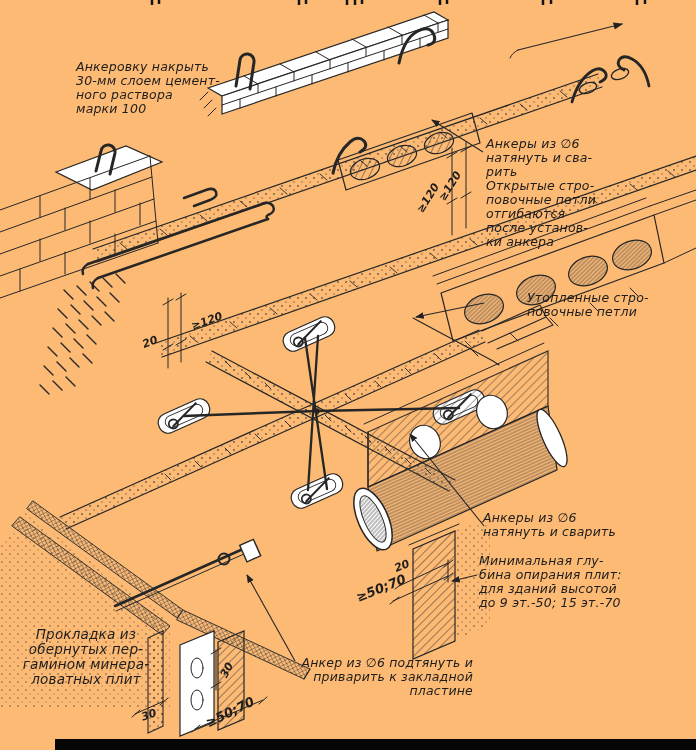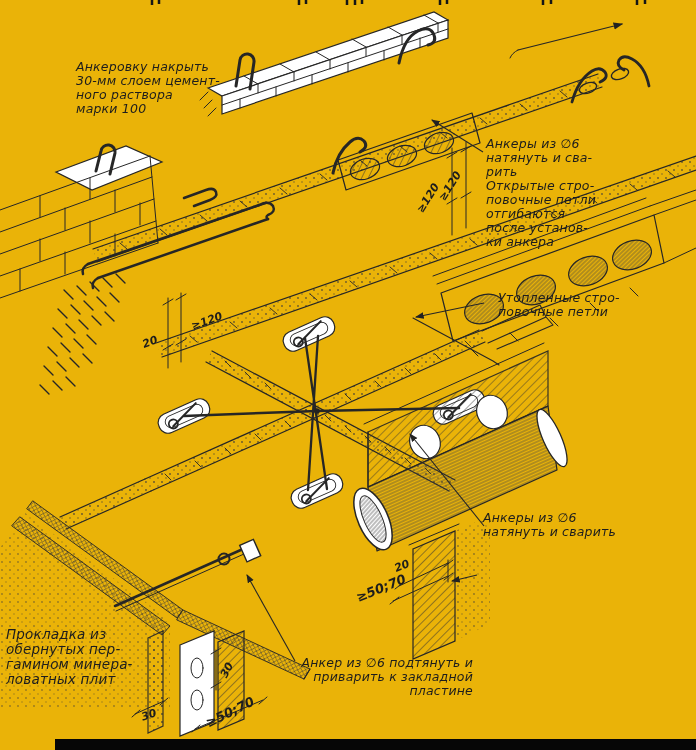--- a/index.html
+++ b/index.html
@@ -1,18 +1,18 @@
 <!DOCTYPE html>
 <html><head>
 <meta charset="utf-8">
 <style>
   html,body{margin:0;padding:0;background:#888;}
   .stage{
     position:relative;width:696px;height:750px;margin:0 auto;
-    background:#eab308;overflow:hidden;
+    background:#fdba74;overflow:hidden;
     font-family:"DejaVu Sans","Liberation Sans",sans-serif;
   }
   svg{position:absolute;left:0;top:0;}
   .lbl{
     position:absolute;font-style:italic;font-size:12.5px;line-height:1.12;
     color:#1d1d1d;white-space:pre-line;letter-spacing:.2px;z-index:3;
   }
   .lbl.big{font-size:13.5px;}
   .dim{
     position:absolute;font-style:italic;font-weight:600;font-size:11px;
@@ -272,25 +272,29 @@
 ного раствора
 марки 100</div>
 <div class="lbl" style="left:486px;top:137px;width:135px;">Анкеры из ∅6
 натянуть и сва-
 рить
 Открытые стро-
 повочные петли
 отгибаются
 после установ-
 ки анкера</div>
-<div class="lbl" style="left:486px;top:291px;width:145px;padding-left:12px;">Утопленные стро-
+<div class="lbl" style="left:515px;top:291px;width:145px;padding-left:12px;">Утопленные стро-
 повочные петли</div>
 <div class="lbl" style="left:483px;top:511px;width:155px;">Анкеры из ∅6
 натянуть и сварить</div>
-<div class="lbl big" style="left:6px;top:627px;width:160px;">Прокладка из
+<div class="lbl" style="left:479px;top:554px;width:165px;">Минимальная глу-
+бина опирания плит:
+для зданий высотой
+до 9 эт.-50; 15 эт.-70</div>
+<div class="lbl big" style="left:6px;top:627px;width:160px;text-align:center;">Прокладка из
 обернутых пер-
 гамином минера-
 ловатных плит</div>
 <div class="lbl" style="left:278px;top:656px;width:195px;text-align:right;">Анкер из ∅6 подтянуть и
 приварить к закладной
 пластине</div>
 
 <div class="dim" style="left:150px;top:342px;--r:-20deg;">20</div>
 <div class="dim" style="left:207px;top:321px;--r:-20deg;">≥120</div>
 <div class="dim" style="left:428px;top:198px;--r:-58deg;">≥120</div>

